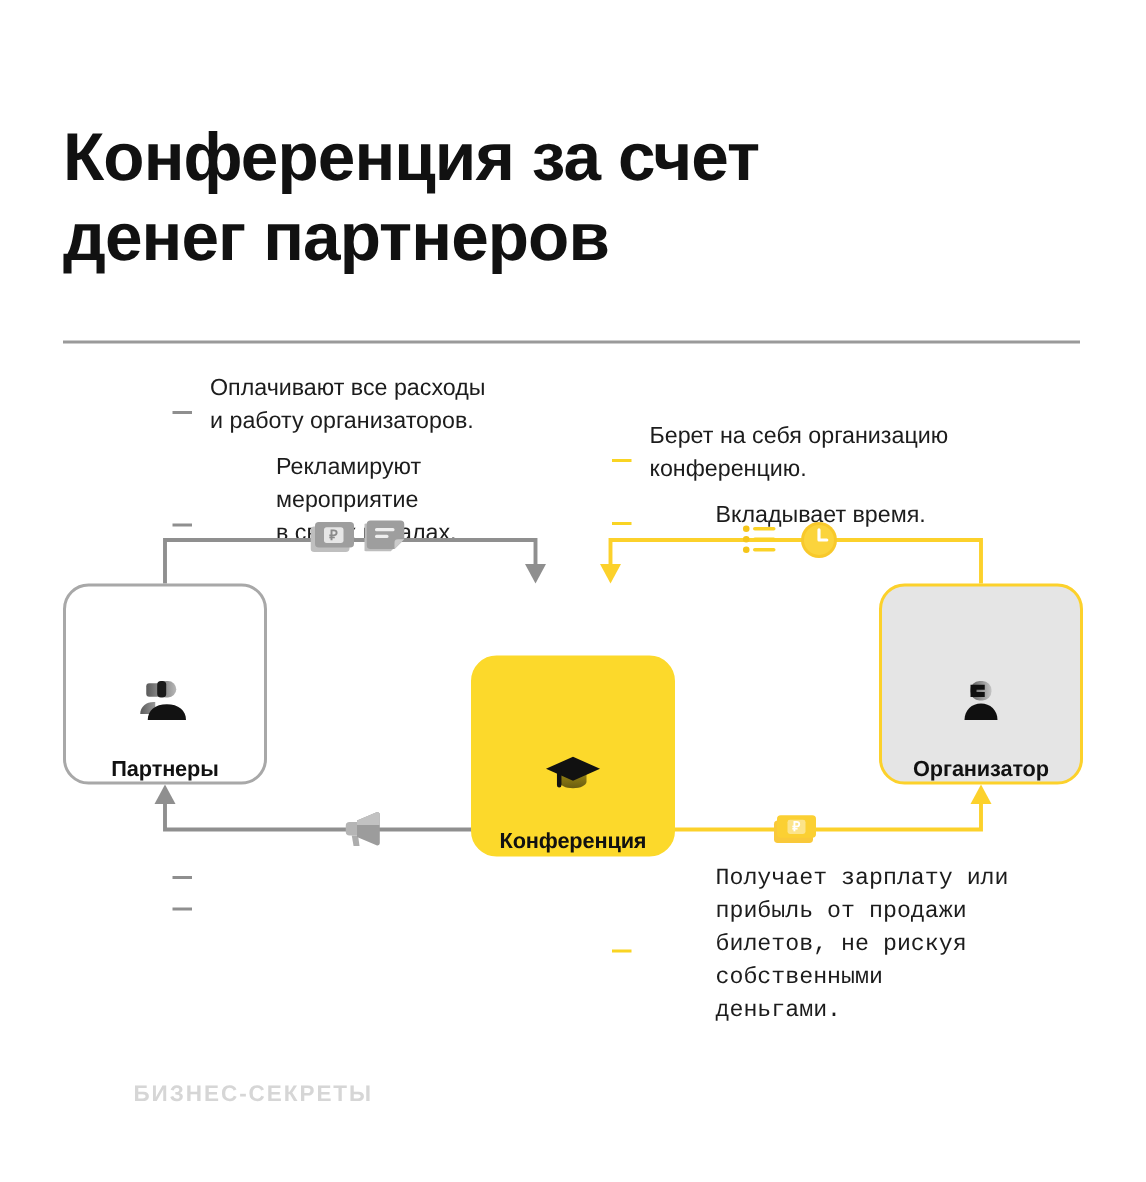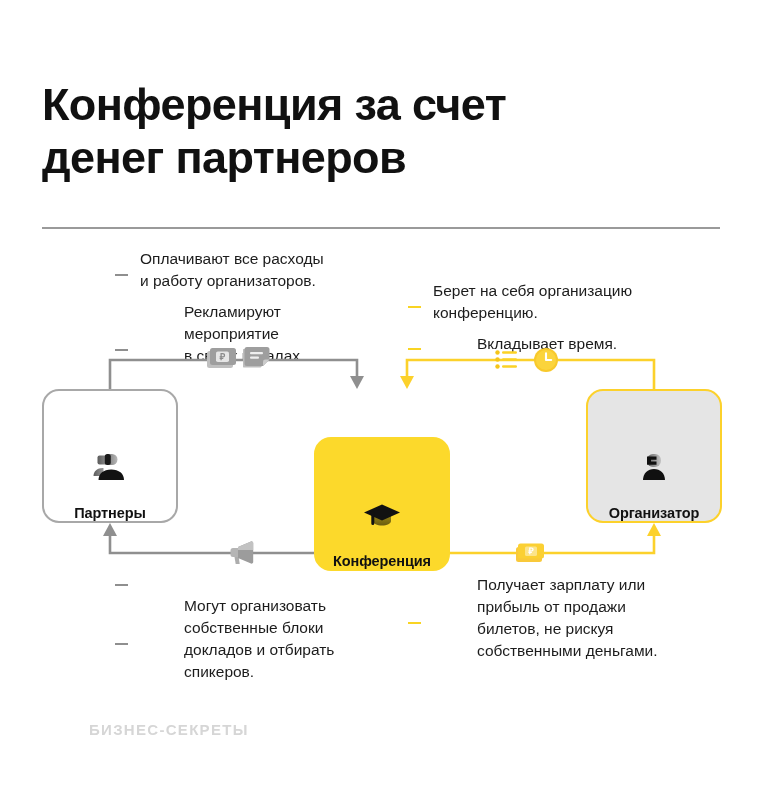--- a/index.html
+++ b/index.html
@@ -68,21 +68,21 @@
   }
   .dash.yellow { background: #f9d423; }
   .bullet-text { white-space: pre-line; }
 
   
   .bullet-row.dash-low .dash { margin-top: 32px; }
 
   #block-tl { left: 115px; top: 232px; width: 262px; }
   #block-tr { left: 408px; top: 232px; width: 268px; margin-top: 32px; }
   #block-bl { left: 115px; top: 558px; width: 262px; }
-  #block-br { left: 408px; top: 558px; width: 268px; }
+  #block-br { left: 408px; top: 558px; width: 268px; font-family: Liberation Mono, monospace; }
 
   
   .box {
     position: absolute;
     border-radius: 17px;
     box-sizing: border-box;
     display: flex;
     flex-direction: column;
     align-items: center;
     justify-content: flex-end;
@@ -304,24 +304,20 @@
       <span class="bullet-text">Вкладывает время.</span>
     </div>
   </div>
 
   <div class="block" id="block-bl">
     <div class="bullet-row">
       <span class="dash"></span>
     </div>
     <div class="bullet-row">
       <span class="dash"></span>
-      <span class="bullet-text">Могут организовать
-собственные блоки
-докладов и отбирать
-спикеров.</span>
     </div>
   </div>
 
   <div class="block" id="block-br">
     <div class="bullet-row">
       <span class="dash yellow"></span>
       <span class="bullet-text">Получает зарплату или
 прибыль от продажи
 билетов, не рискуя
 собственными деньгами.</span>

